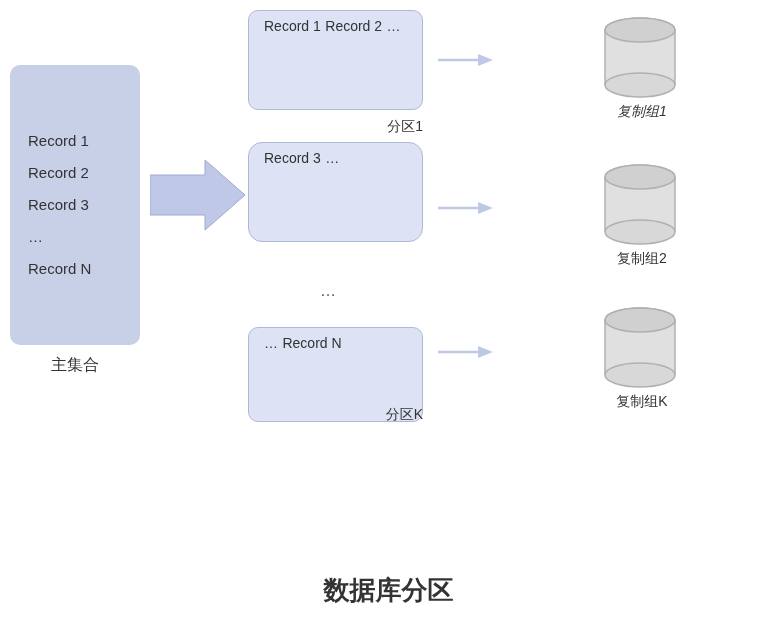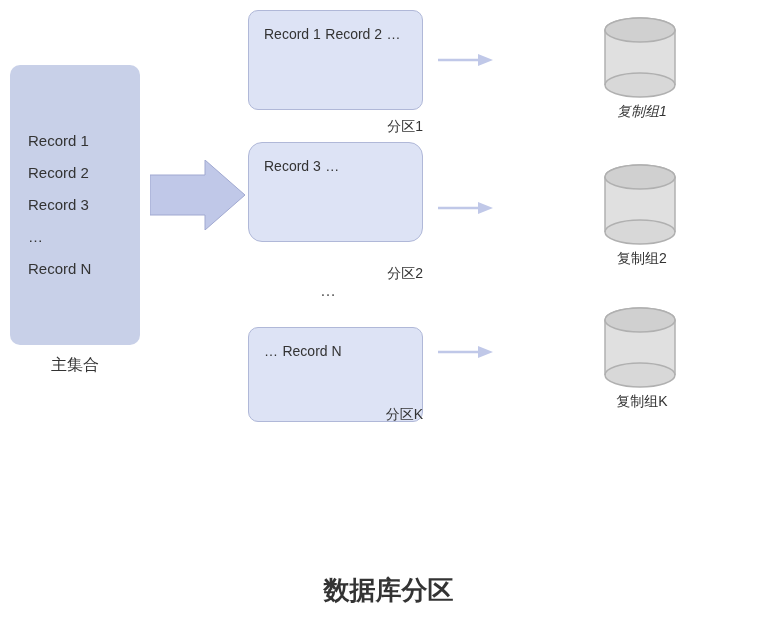--- a/index.html
+++ b/index.html
@@ -50,21 +50,21 @@
       color: #333;
     }
 
     
     .partition-box {
       position: absolute;
       width: 175px;
       background: #dde3f5;
       border: 1.5px solid #b0b8d8;
       border-radius: 10px;
-      padding: 12px 15px;
+      padding: 4px 15px;
     }
 
     .partition-box-1 {
       left: 248px;
       top: 10px;
       height: 100px;
     }
 
     .partition-box-2 {
       left: 248px;
@@ -192,21 +192,20 @@
 
   <svg class="small-arrow small-arrow-1" viewBox="0 0 55 20" xmlns="http://www.w3.org/2000/svg">
     <line x1="0" y1="10" x2="42" y2="10" stroke="#c0c8e8" stroke-width="2.5"></line>
     <polygon points="40,4 55,10 40,16" fill="#c0c8e8"></polygon>
   </svg>
 
   <div class="partition-box partition-box-2">
     <span class="partition-box-item">Record 3</span>
     <span class="partition-box-item">…</span>
   </div>
-  <div class="partition-label partition-label-2">分区2</div>
 
   <svg class="small-arrow small-arrow-2" viewBox="0 0 55 20" xmlns="http://www.w3.org/2000/svg">
     <line x1="0" y1="10" x2="42" y2="10" stroke="#c0c8e8" stroke-width="2.5"></line>
     <polygon points="40,4 55,10 40,16" fill="#c0c8e8"></polygon>
   </svg>
 
   <div class="dots-between dots-between-1">…</div>
 
   <div class="partition-box partition-box-3">
     <span class="partition-box-item">…</span>

